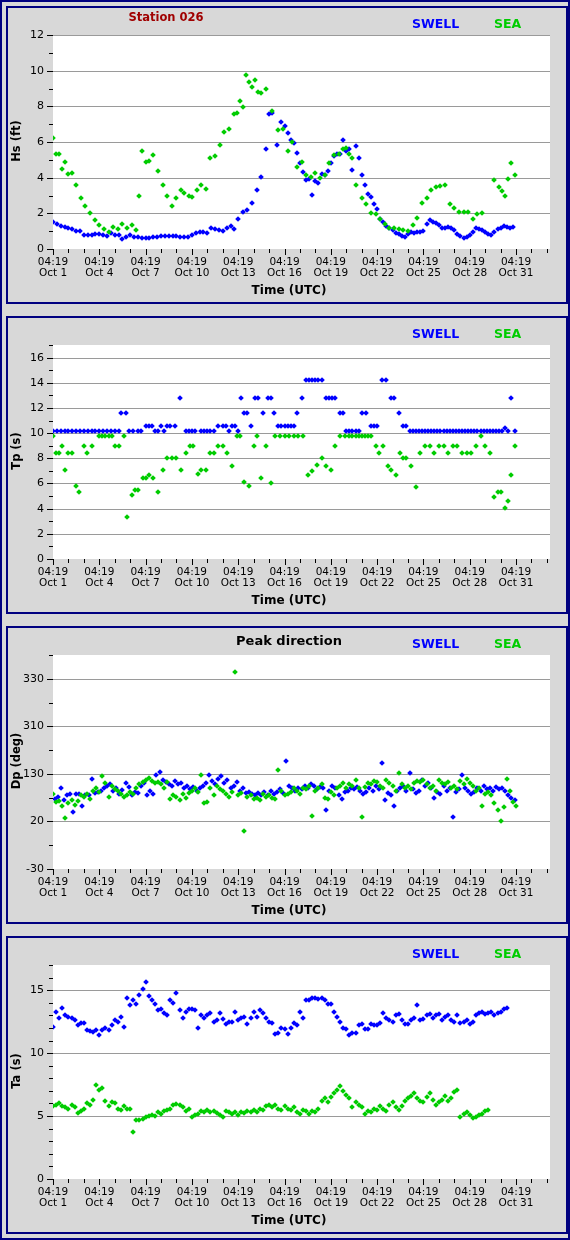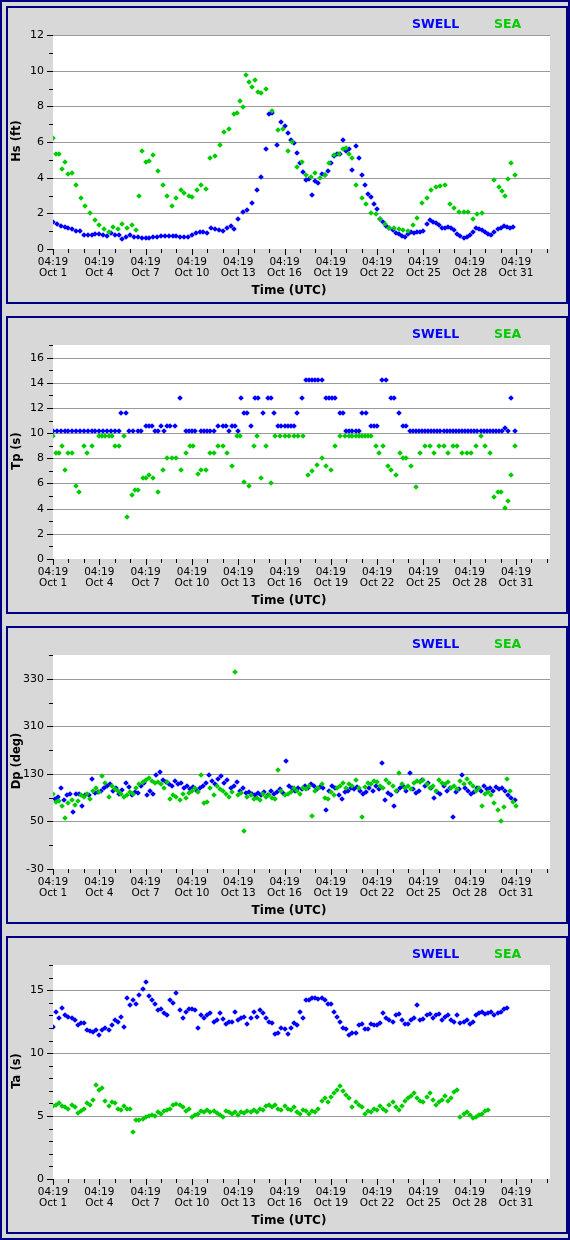--- a/index.html
+++ b/index.html
@@ -96,20 +96,21 @@
   }
 </style>
 </head>
 <body>
 
 <div id="page">
   <div id="panels-root">
       <div class="panel" style="top: 4px; height: 298px;">
         <div class="panel-inner">
           <div class="station-block" style="left: 38px; top: 3px; width: 240px;">
+            <div>Station 026</div>
           </div>
           <div class="legend-swell" style="left: 404px; top: 8px; color: rgb(0, 0, 255);">SWELL</div>
           <div class="legend-sea" style="left: 486px; top: 8px; color: rgb(0, 204, 0);">SEA</div>
           <div class="plot-area" style="left: 45px; top: 27px; width: 497px; height: 214px;">
             <div class="gridline" style="top: 178px;"></div>
             <div class="gridline" style="top: 143px;"></div>
             <div class="gridline" style="top: 107px;"></div>
             <div class="gridline" style="top: 71px;"></div>
             <div class="gridline" style="top: 36px;"></div>
             <div class="gridline" style="top: 0px;"></div>
@@ -820,20 +821,21 @@
           </div>
           <div class="xtick-label" style="left: 478.043px; width: 60px; top: 248px;">
             <div>04:19</div>
             <div>Oct 31</div>
           </div>
           <div class="xlabel" style="left: 0px; width: 562px; top: 275px;">Time (UTC)</div>
         </div>
       </div>
       <div class="panel" style="top: 624px; height: 298px;">
         <div class="panel-inner">
+          <div class="ptitle" style="left: 0px; top: 5px; width: 562px;">Peak direction</div>
           <div class="legend-swell" style="left: 404px; top: 8px; color: rgb(0, 0, 255);">SWELL</div>
           <div class="legend-sea" style="left: 486px; top: 8px; color: rgb(0, 204, 0);">SEA</div>
           <div class="plot-area" style="left: 45px; top: 27px; width: 497px; height: 214px;">
             <div class="gridline" style="top: 166px;"></div>
             <div class="gridline" style="top: 119px;"></div>
             <div class="gridline" style="top: 71px;"></div>
             <div class="gridline" style="top: 24px;"></div>
             <div class="pt swell" style="left: 1.54348px; top: 143.618px; background: rgb(0, 0, 255);"></div>
             <div class="pt swell" style="left: 4.63043px; top: 141.716px; background: rgb(0, 0, 255);"></div>
             <div class="pt swell" style="left: 7.71739px; top: 133.156px; background: rgb(0, 0, 255);"></div>
@@ -1132,21 +1134,21 @@
             <div class="pt sea" style="left: 447.609px; top: 166.444px; background: rgb(0, 204, 0);"></div>
             <div class="pt sea" style="left: 450.696px; top: 152.178px; background: rgb(0, 204, 0);"></div>
             <div class="pt sea" style="left: 453.783px; top: 123.644px; background: rgb(0, 204, 0);"></div>
             <div class="pt sea" style="left: 456.87px; top: 135.533px; background: rgb(0, 204, 0);"></div>
             <div class="pt sea" style="left: 459.957px; top: 147.422px; background: rgb(0, 204, 0);"></div>
             <div class="pt sea" style="left: 463.043px; top: 151.227px; background: rgb(0, 204, 0);"></div>
           </div>
           <div class="tick-major" style="left: 39px; top: 241px;"></div>
           <div class="ytick-label" style="left: 0px; width: 36px; top: 234px;">-30</div>
           <div class="tick-major" style="left: 39px; top: 193.444px;"></div>
-          <div class="ytick-label" style="left: 0px; width: 36px; top: 186.444px;">50</div>
+          <div class="ytick-label" style="left: 0px; width: 36px; top: 186.444px;">20</div>
           <div class="tick-major" style="left: 39px; top: 145.889px;"></div>
           <div class="ytick-label" style="left: 0px; width: 36px; top: 138.889px;">130</div>
           <div class="tick-major" style="left: 39px; top: 98.3333px;"></div>
           <div class="ytick-label" style="left: 0px; width: 36px; top: 91.3333px;">310</div>
           <div class="tick-major" style="left: 39px; top: 50.7778px;"></div>
           <div class="ytick-label" style="left: 0px; width: 36px; top: 43.7778px;">330</div>
           <div class="tick-minor" style="left: 41px; top: 217.222px;"></div>
           <div class="tick-minor" style="left: 41px; top: 169.667px;"></div>
           <div class="tick-minor" style="left: 41px; top: 122.111px;"></div>
           <div class="tick-minor" style="left: 41px; top: 74.5556px;"></div>

